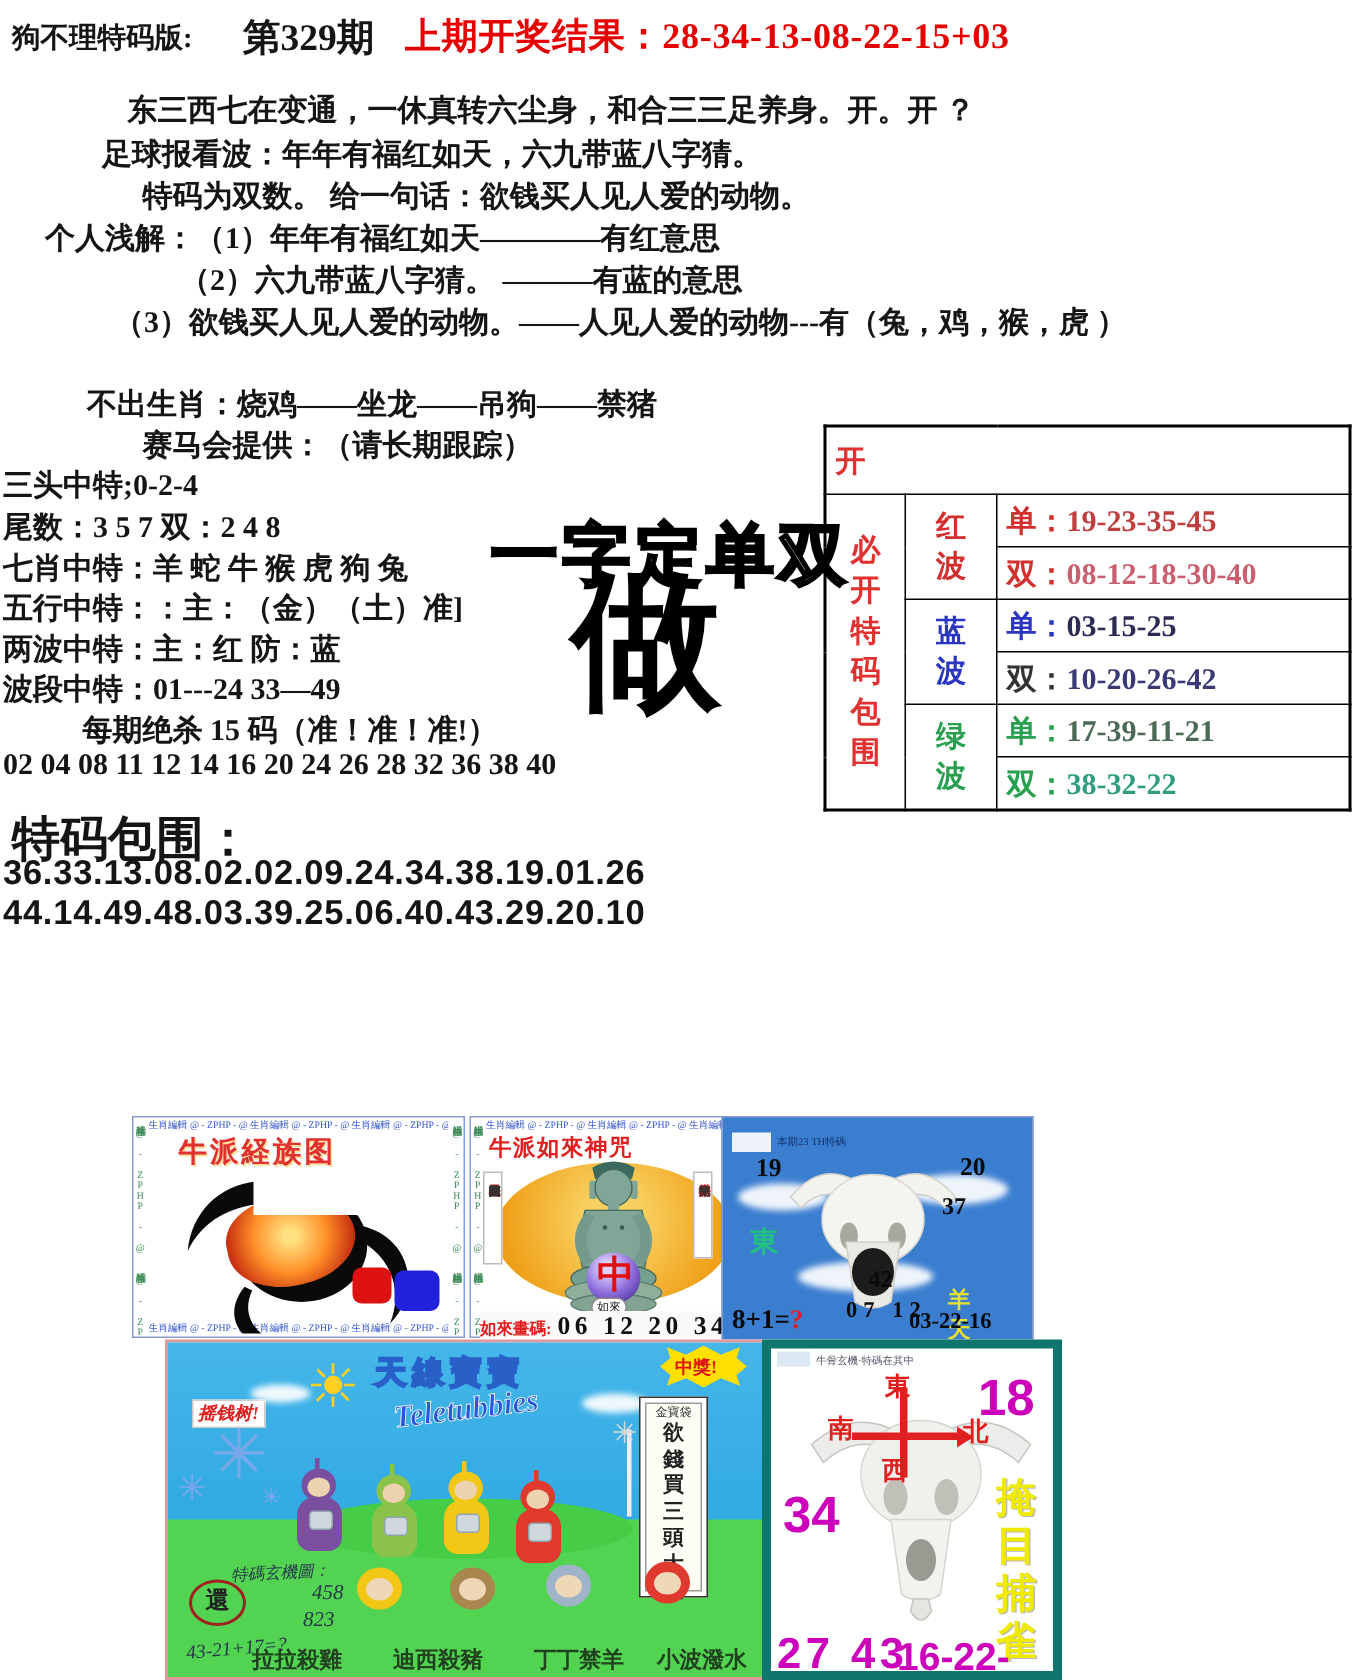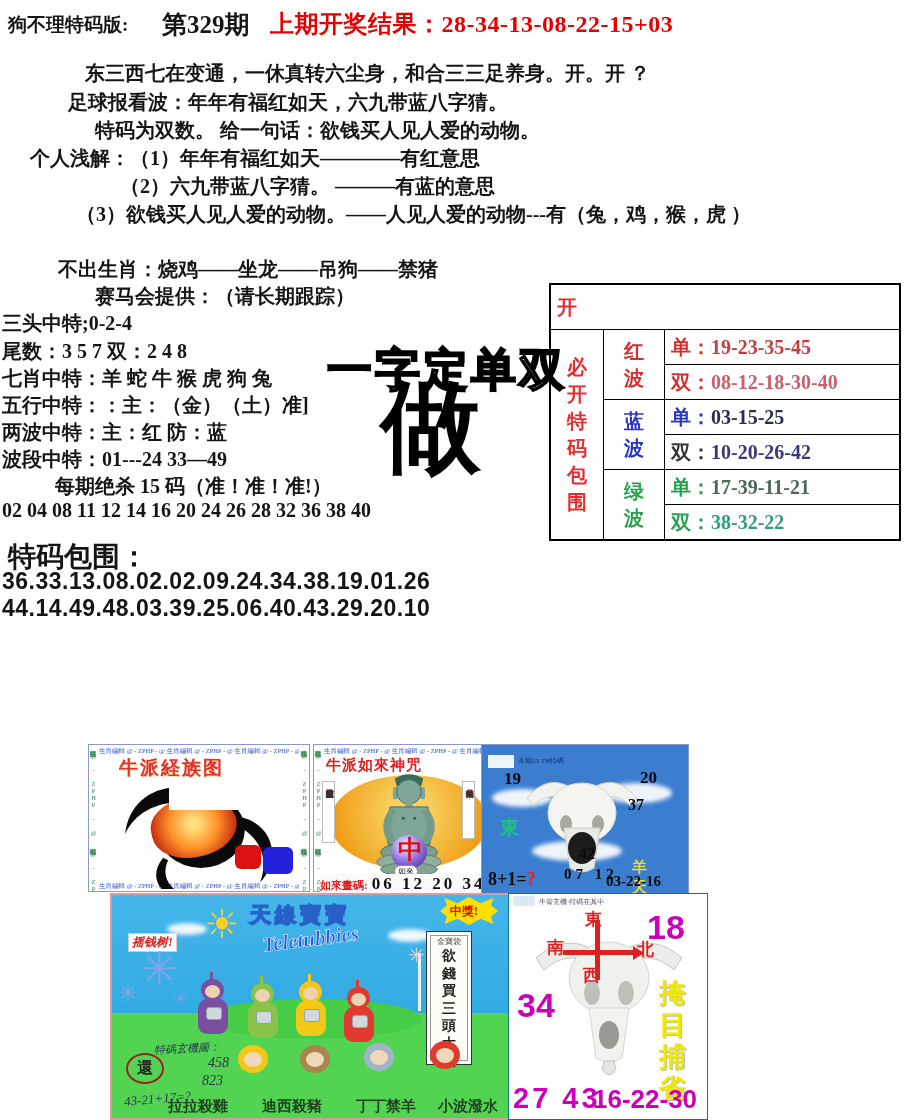--- a/index.html
+++ b/index.html
@@ -10,21 +10,21 @@
   .brand{left:8px;top:12px;font-size:19px;font-weight:bold;}
   .issue{left:162px;top:8px;font-size:25px;font-weight:bold;}
   .result{left:270px;top:8px;font-size:24px;font-weight:bold;color:#e60000;letter-spacing:.5px;}
   
   .line{position:absolute;font-size:20px;font-weight:bold;white-space:nowrap;}
   
   .bigoutline{left:327px;top:340px;font-size:45px;font-weight:bold;color:#fff;letter-spacing:3px;
      -webkit-text-stroke:2px #000;text-shadow:0 0 1px #000;}
   .bigdo{left:381px;top:378px;font-size:100px;font-weight:bold;color:#000;line-height:1;}
   
-  .bw-title{left:8px;top:538px;font-size:28px;font-weight:bold;}
+  .bw-title{left:8px;top:538px;font-size:32px;font-weight:bold;}
   .bw-row{font-family:"Liberation Sans","DejaVu Sans",sans-serif;font-weight:bold;font-size:23px;letter-spacing:.5px;}
   
   table.codes{position:absolute;left:549px;top:283px;width:352px;border-collapse:collapse;
      border:2px solid #000;font-weight:bold;}
   table.codes td{border:1px solid #000;padding:0 6px;font-size:20px;}
   td.open{height:44px;color:#e03030;font-size:22px;padding-left:20px;}
   td.side{width:40px;color:#e03030;font-size:20px;text-align:center;}
   td.side .stack,td.wave .stack{display:inline-block;width:1.1em;word-break:break-all;line-height:1.35;}
   td.wave{width:48px;text-align:center;font-size:20px;}
   td.val{height:34px;}
@@ -93,21 +93,21 @@
   .tt .body{position:absolute;top:19px;left:2px;width:30px;height:36px;border-radius:12px 12px 9px 9px;}
   .tt .tv{position:absolute;top:28px;left:10px;width:14px;height:11px;background:#cfd8dc;border:1px solid #90a4ae;border-radius:3px;}
   .pole{left:306px;top:58px;width:3px;height:58px;background:#f0f0f0;}
   .hand{font-style:italic;color:#28384a;}
   .circ{left:14px;top:158px;width:34px;height:27px;border:2px solid #a02020;border-radius:50%;
      font-size:16px;font-weight:bold;text-align:center;line-height:25px;color:#222;}
   .tth{position:absolute;width:30px;height:28px;border-radius:50%;}
   .tth i{position:absolute;left:6px;top:7px;width:18px;height:15px;border-radius:50%;background:#eed8b8;}
   .p4-name{font-size:15px;font-weight:bold;color:#20421f;}
   
-  .p5{border:1px solid #0f766e;}
+  .p5{border:6px solid #0f766e;}
   .p5 .m{position:absolute;font-weight:bold;color:#cc00bb;font-family:"Liberation Sans",sans-serif;}
   .comp{position:absolute;font-size:17px;font-weight:bold;color:#e02020;}
   .crossh{left:54px;top:56px;width:70px;height:5px;background:#e02020;}
   .crossv{left:86px;top:26px;width:5px;height:60px;background:#e02020;}
   .arrow{left:124px;top:52px;width:0;height:0;border-left:11px solid #e02020;
      border-top:7px solid transparent;border-bottom:7px solid transparent;}
   .yan{left:150px;top:84px;width:1em;word-break:break-all;font-size:27px;font-weight:bold;color:#f0ea00;
      line-height:1.18;text-shadow:1px 1px 0 #bbb, -1px -1px 0 #fff;}
   .p5-top{font-size:7px;color:#556;white-space:nowrap;}
 </style>

